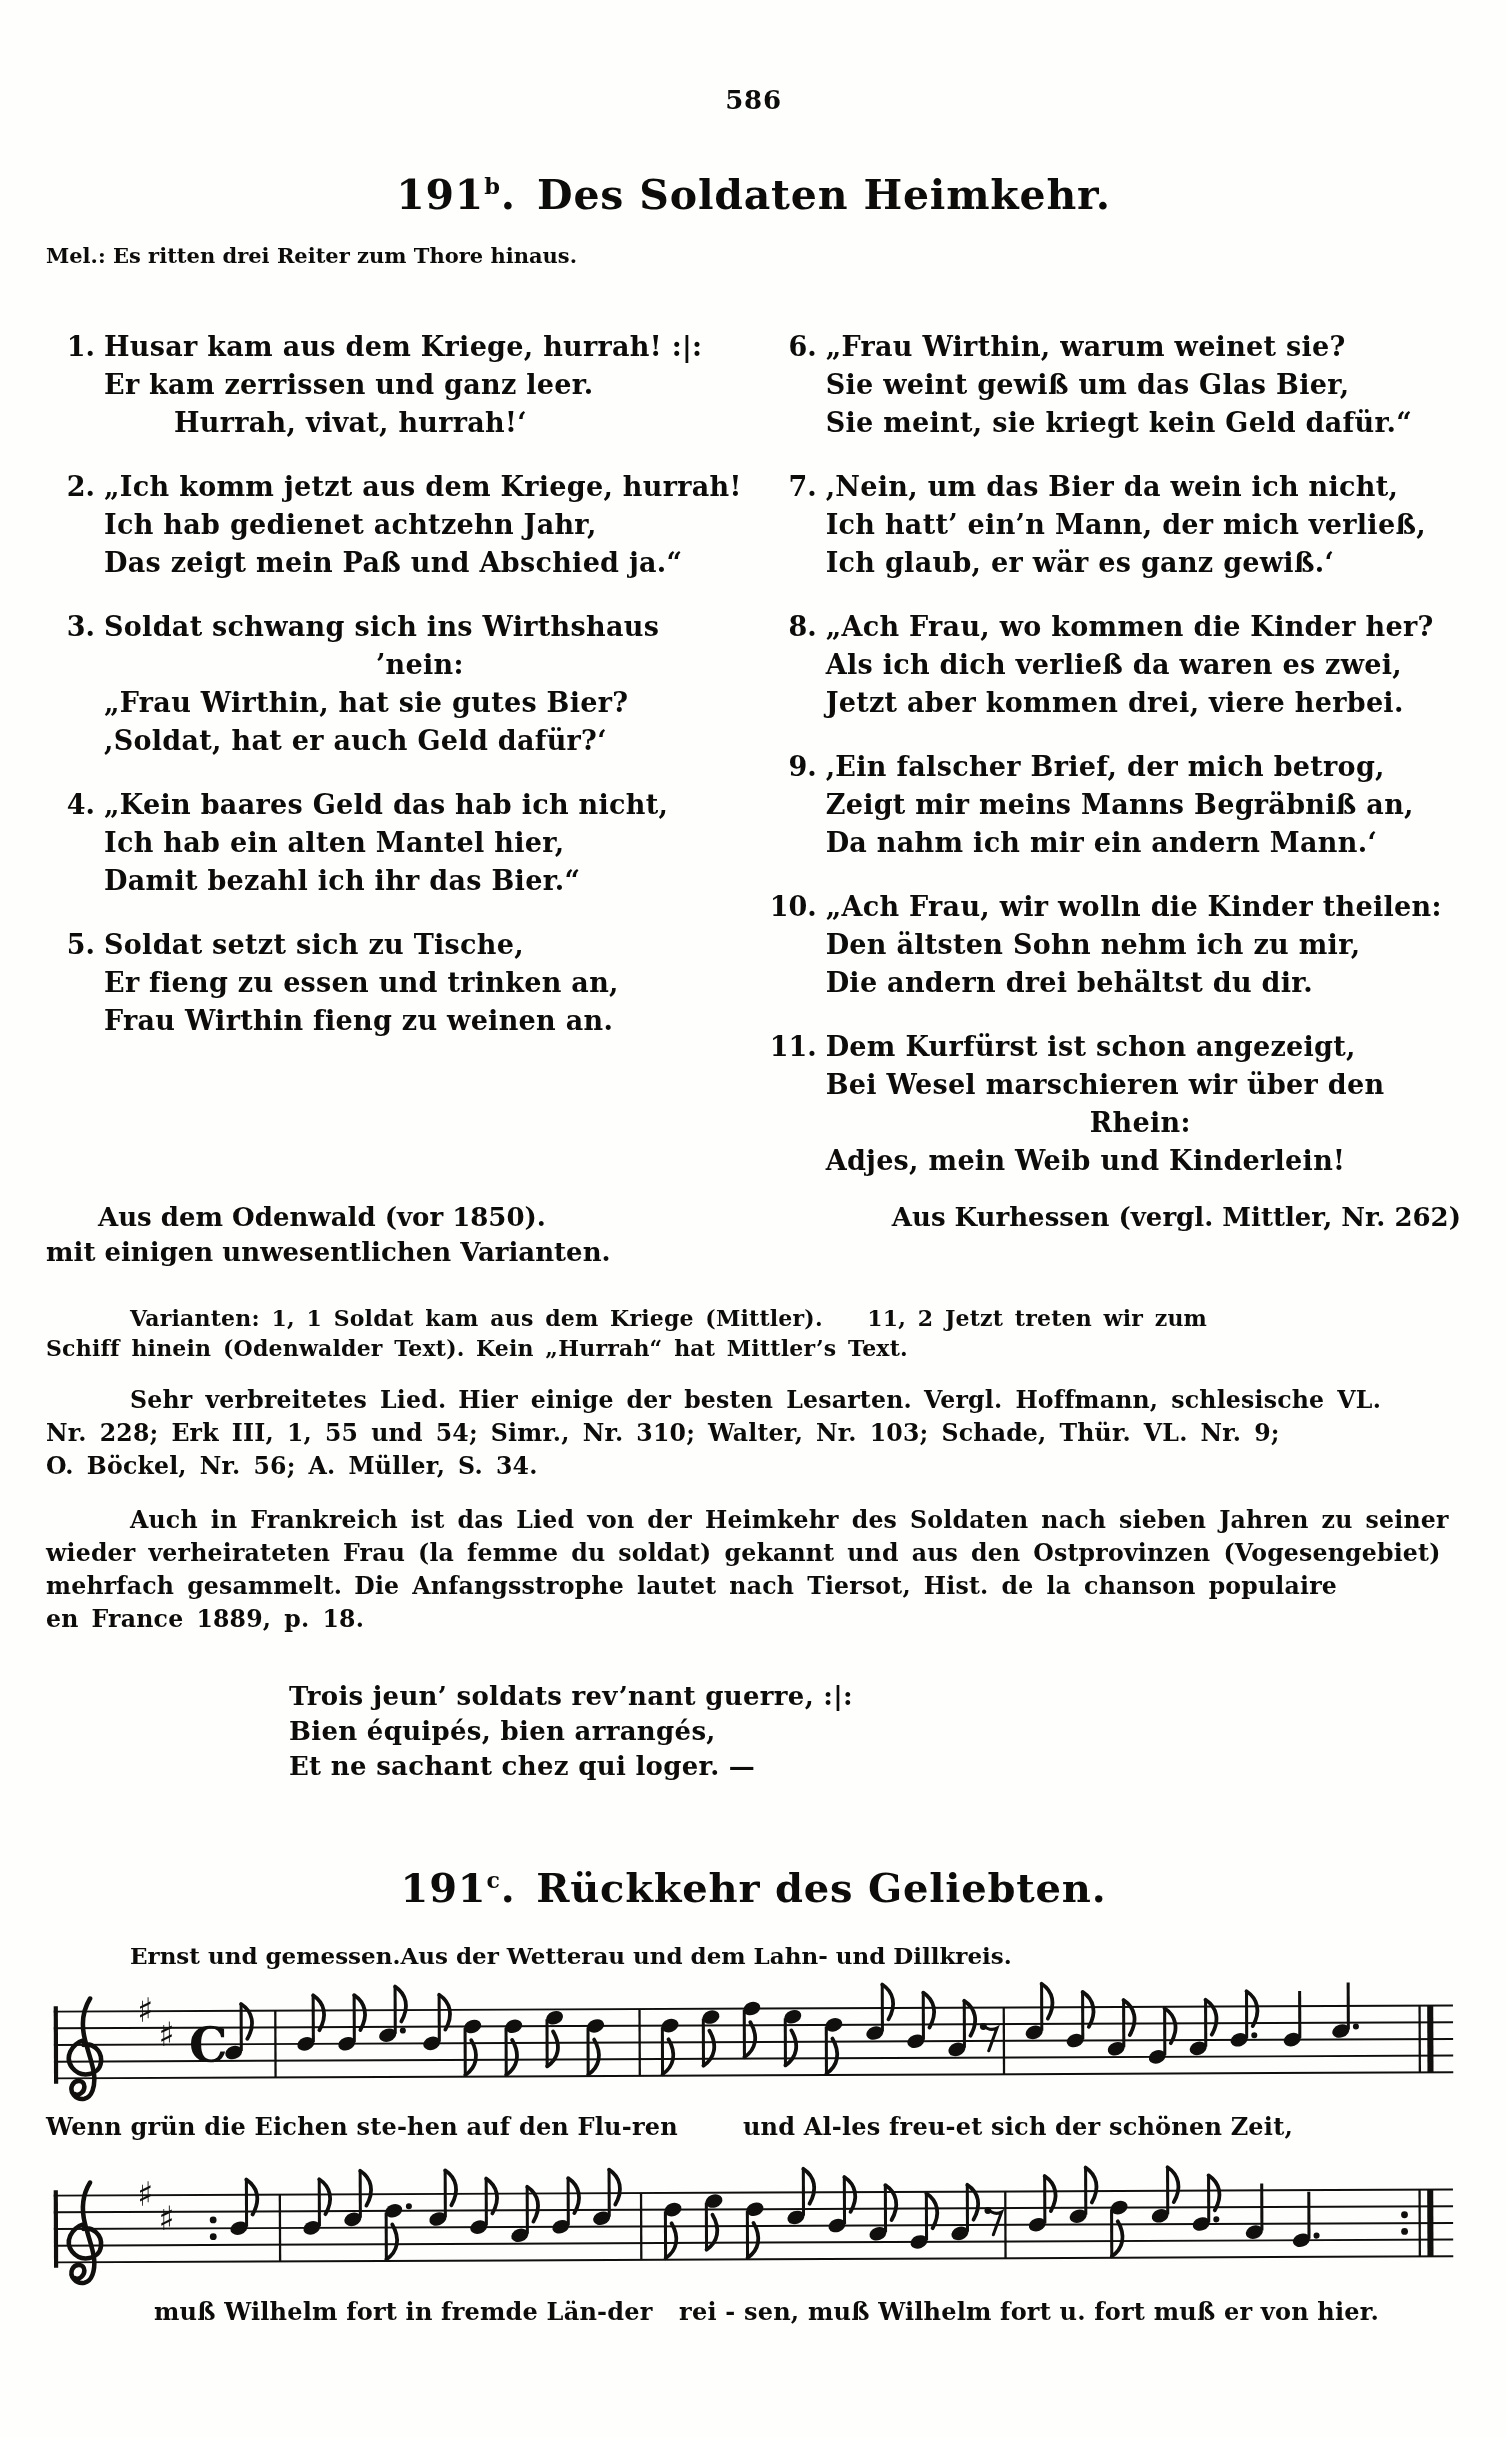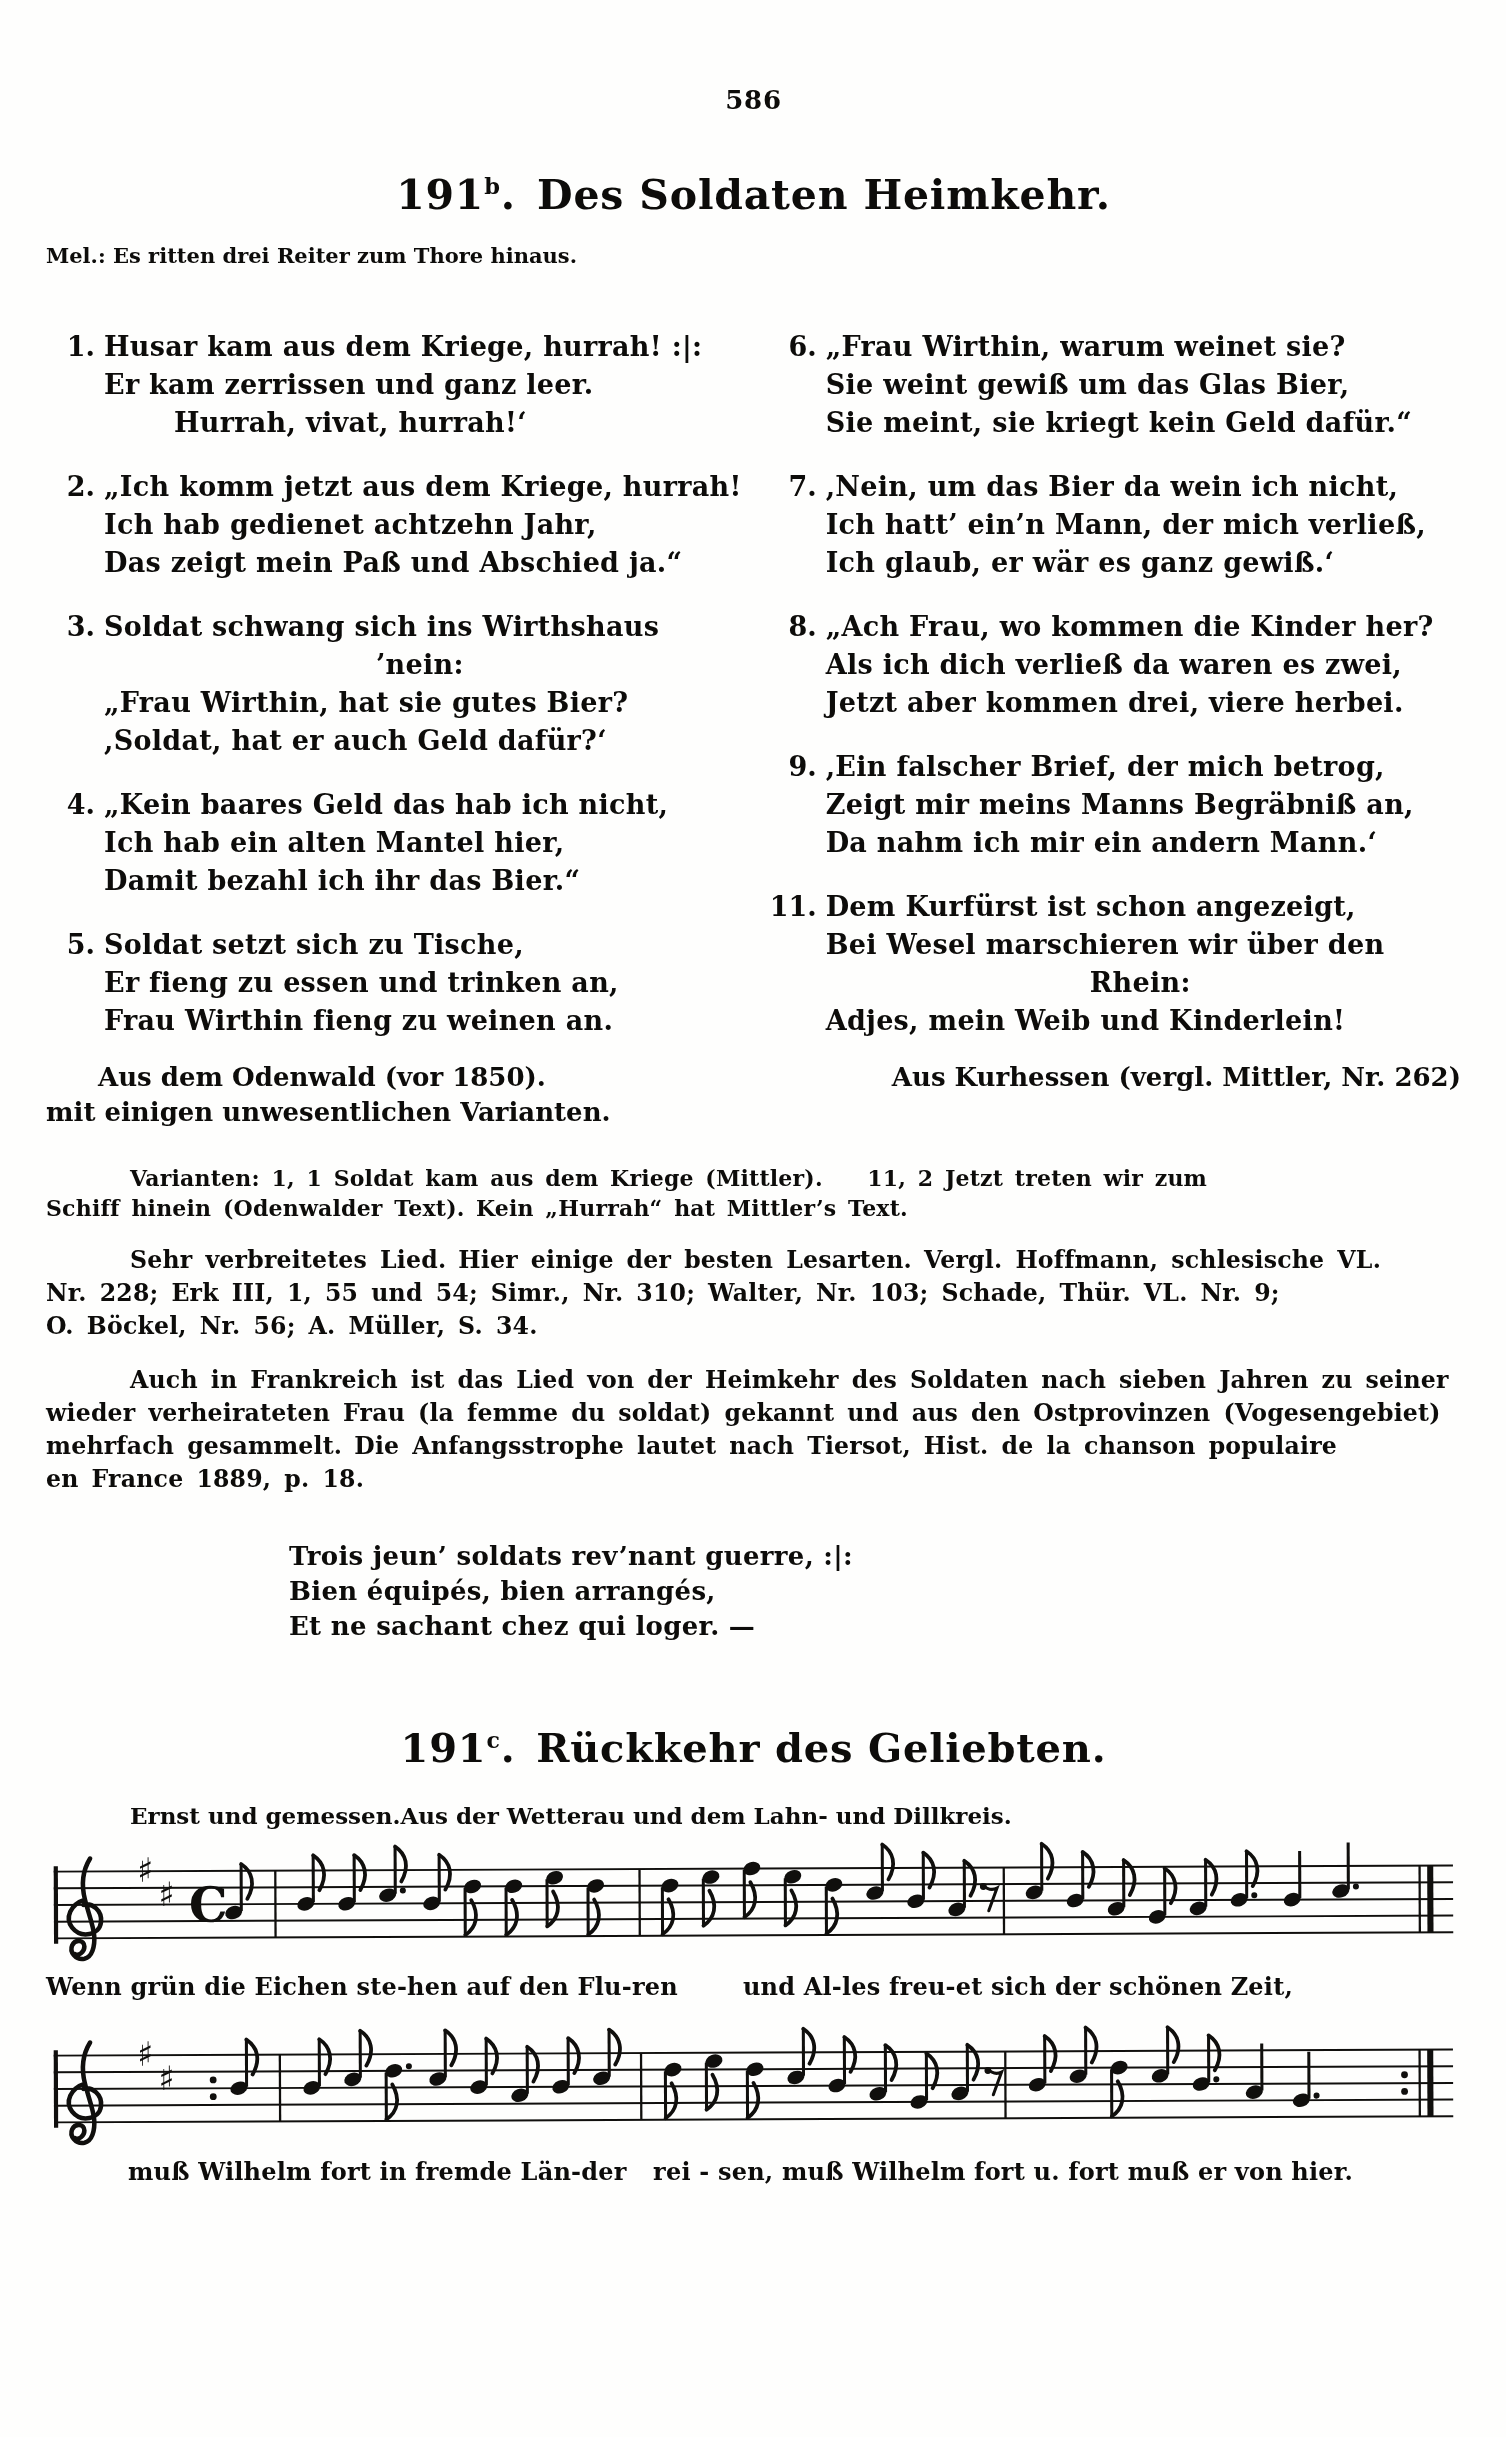--- a/index.html
+++ b/index.html
@@ -33,21 +33,21 @@
   .french{margin-top:43px;padding-left:243px;font-size:26px;line-height:35px;letter-spacing:0.3px;font-weight:700;}
 
   .title2{margin-top:73px;text-align:center;font-size:40px;line-height:47px;letter-spacing:0.8px;}
   .tempo-row{margin-top:30px;display:flex;justify-content:flex-start;font-size:23px;line-height:30px;padding:0 30px 0 84px;}
 
   .music-line{margin-top:10.6px;transform:rotate(-0.25deg);}
   .music-line.second{margin-top:23px;}
   .music-line svg{display:block;}
   .lyrics{display:flex;justify-content:space-between;font-size:24px;line-height:32px;letter-spacing:0.2px;}
   .lyrics.one{width:1247px;}
-  .lyrics.two{width:1225px;margin-left:82px;margin-top:1.5px;}
+  .lyrics.two{width:1225px;margin-left:108px;margin-top:1.5px;}
 </style>
 </head>
 <body>
 
 <div class="page">
 
   <div class="page-num">586</div>
 
   <div class="title1"><span>191</span><sup>b</sup><span>. Des Soldaten Heimkehr.</span></div>
 
@@ -121,20 +121,28 @@
             <div class="vline">Als ich dich verließ da waren es zwei,</div>
             <div class="vline">Jetzt aber kommen drei, viere herbei.</div>
           </div>
         </div>
         <div class="verse">
           <div class="vnum">9.</div>
           <div class="vlines">
             <div class="vline">,Ein falscher Brief, der mich betrog,</div>
             <div class="vline">Zeigt mir meins Manns Begräbniß an,</div>
             <div class="vline">Da nahm ich mir ein andern Mann.‘</div>
+          </div>
+        </div>
+        <div class="verse">
+          <div class="vnum">10.</div>
+          <div class="vlines">
+            <div class="vline">„Ach Frau, wir wolln die Kinder theilen:</div>
+            <div class="vline">Den ältsten Sohn nehm ich zu mir,</div>
+            <div class="vline">Die andern drei behältst du dir.</div>
           </div>
         </div>
         <div class="verse">
           <div class="vnum">11.</div>
           <div class="vlines">
             <div class="vline">Dem Kurfürst ist schon angezeigt,</div>
             <div class="vline">Bei Wesel marschieren wir über den</div>
             <div class="vline r">Rhein:</div>
             <div class="vline">Adjes, mein Weib und Kinderlein!</div>
           </div>

